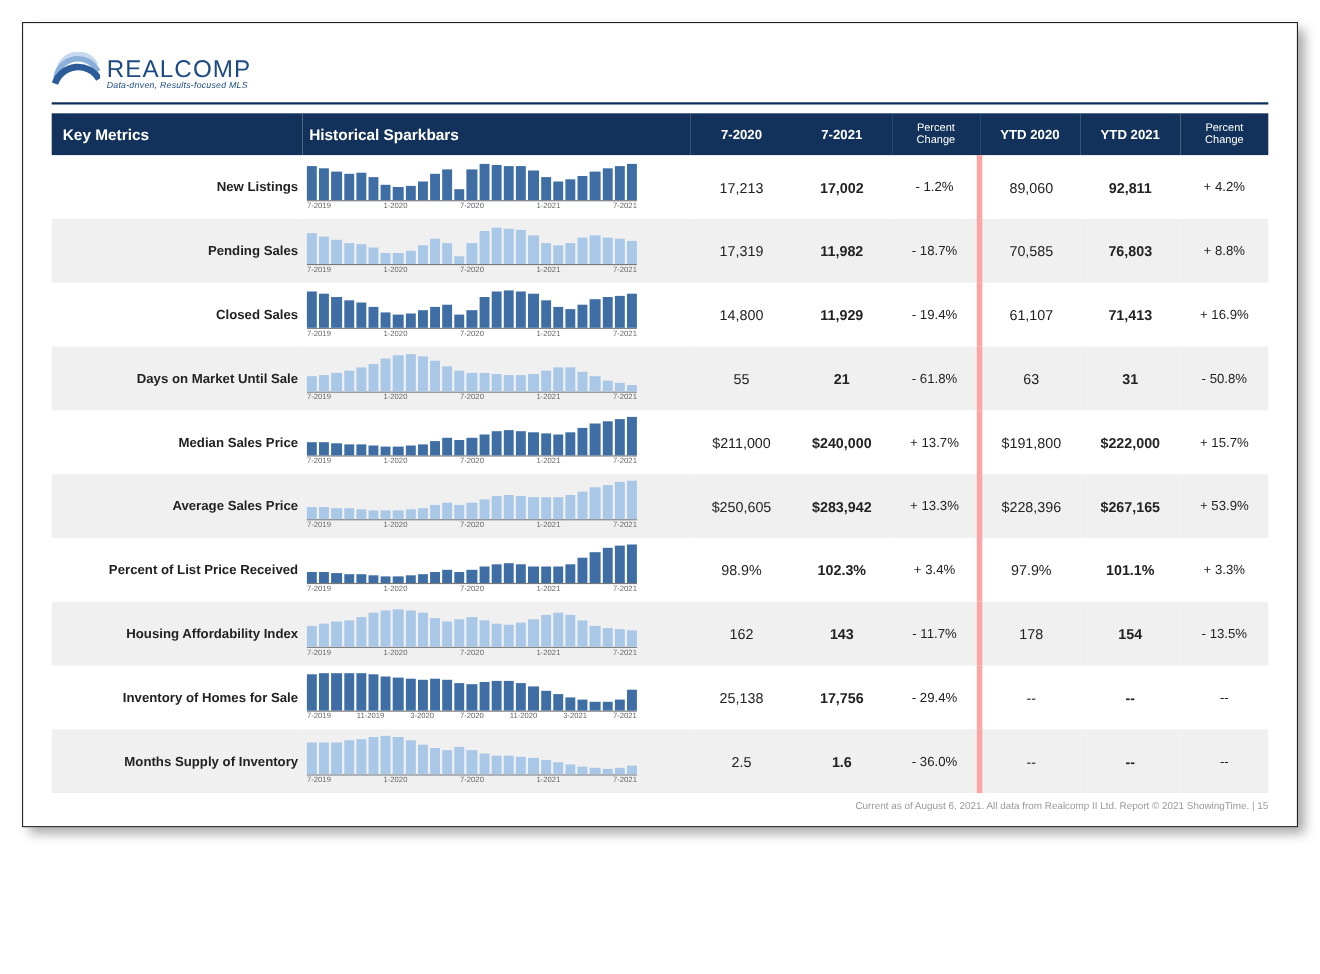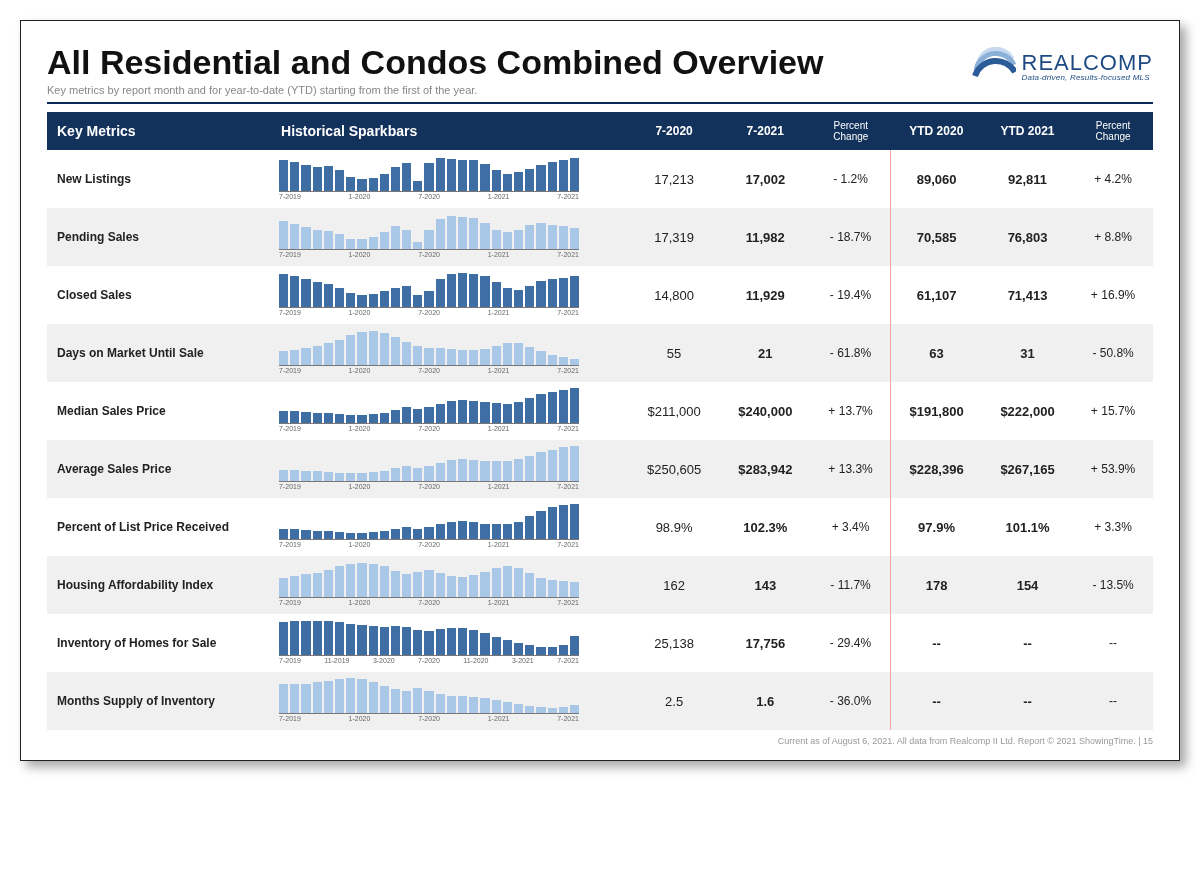--- a/index.html
+++ b/index.html
@@ -77,35 +77,35 @@
   table.metrics thead th.pc { font-size: 10px; font-weight: 500; line-height: 1.1;}
   table.metrics tbody tr:nth-child(even) td { background: #f0f0f0; }
   table.metrics tbody td {
     padding: 6px 4px;
     text-align: center;
     vertical-align: middle;
     height: 58px;
     color: #222;
   }
   table.metrics tbody td.name {
-    text-align: left;
+    text-align: right;
     padding-left: 10px;
     font-weight: 700;
     font-size: 12px;
     width: 200px;
   }
   td.spark-cell {
     width: 310px;
     padding: 2px 4px 0 4px !important;
     vertical-align: bottom;
   }
   td.num { font-size: 13px; width: 80px; margin-top: 28px;}
   td.bold { font-weight: 700; }
   td.pc  { font-size: 12px; width: 70px;}
-  td.sep { border-left: 1px solid #fca5a5; font-weight: bold; }
+  td.sep { border-left: 5px solid #fca5a5; }
   .sparkwrap {
     position: relative;
     height: 48px;
     width: 300px;
   }
   .bars {
     display: flex;
     align-items: flex-end;
     height: 36px;
     gap: 2px;
@@ -129,24 +129,20 @@
     color: #999;
     padding-top: 6px;
   }
 </style>
 </head>
 <body>
 
 <div class="page">
 
   <div class="header">
-    <div class="title-block">
-      <h1>All Residential and Condos Combined Overview</h1>
-      <p class="subtitle">Key metrics by report month and for year-to-date (YTD) starting from the first of the year.</p>
-    </div>
     <div class="logo">
       <svg width="44" height="40" viewBox="0 0 44 40">
         <path d="M6 20 A18 18 0 0 1 40 12" stroke="#c7d9ee" stroke-width="5" fill="none"></path>
         <path d="M4 24 A20 20 0 0 1 42 18" stroke="#8ab0d9" stroke-width="5" fill="none"></path>
         <path d="M3 29 A22 22 0 0 1 43 25" stroke="#2b5c97" stroke-width="6" fill="none"></path>
       </svg>
       <div class="logo-text">
         <div class="name">REALCOMP</div>
         <div class="tag">Data-driven, Results-focused MLS</div>
       </div>

